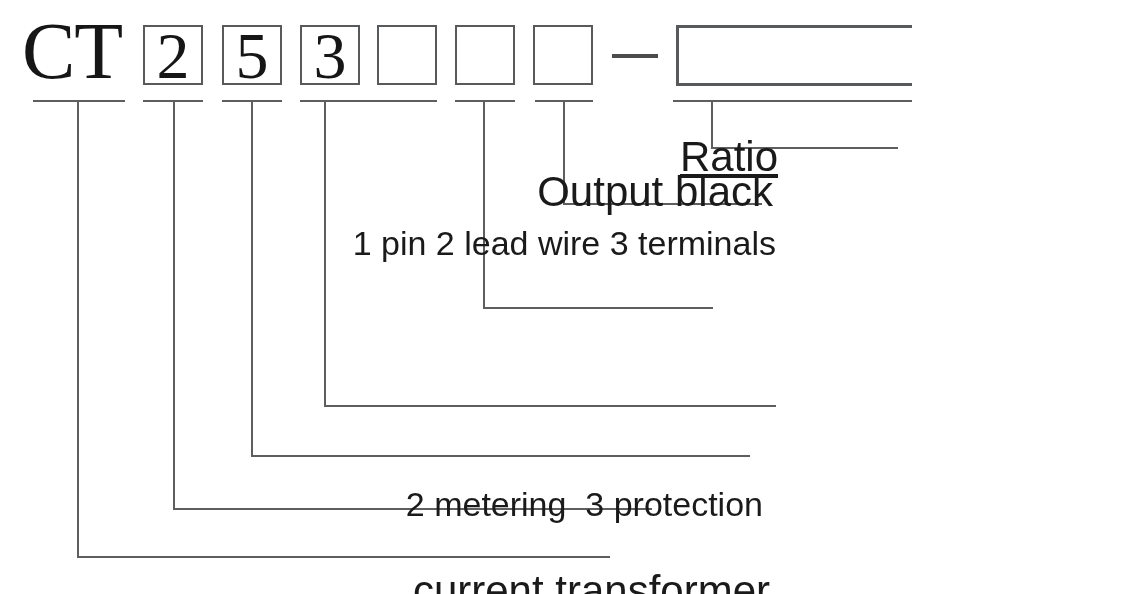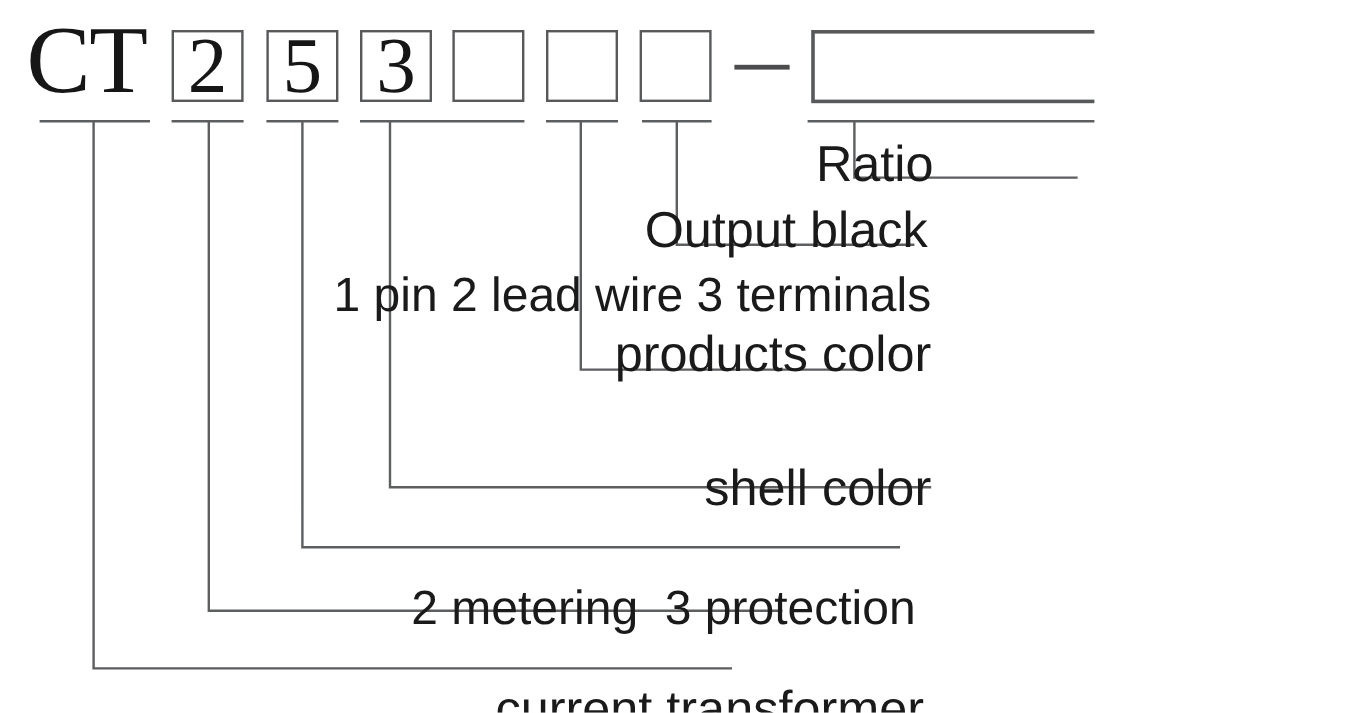--- a/index.html
+++ b/index.html
@@ -81,26 +81,26 @@
   }
   .callout-label {
     position: absolute;
     font-size: 42px;
     line-height: 1;
     white-space: pre;
     color: #1a1a1a;
   }
   .callout-caption {
     position: absolute;
-    font-size: 40px;
+    font-size: 34px;
     line-height: 1;
     white-space: pre;
     color: #1a1a1a;
   }
-  .lbl-ratio        { top: 116px; right: 134px; }
+  .lbl-ratio        { top: 136px; right: 134px; text-decoration: underline; }
   .lbl-output       { top: 171px; right: 139px; }
   .cap-output       { top: 226px; right: 136px; }
   .lbl-products     { top: 274px; right: 136px; }
   .cap-products     { top: 333px; right: 136px; }
   .lbl-shell        { top: 386px; right: 136px; }
   .lbl-split        { top: 426px; right: 144px; }
   .cap-metering     { top: 487px; right: 149px; margin-left: 18px; }
   .lbl-current      { top: 534px; right: 142px; margin-top: 36px; }
 </style>
 </head>
@@ -150,22 +150,20 @@
 
   <div class="dash"></div>
 
   <div class="ratio-box"></div>
 
   <div class="callout-label lbl-ratio">Ratio</div>
 
   <div class="callout-label lbl-output">Output black</div>
   <div class="callout-caption cap-output">1 pin 2 lead wire 3 terminals</div>
 
-  <div class="callout-label lbl-products">products color</div>
 
-  <div class="callout-label lbl-shell">shell color</div>
 
 
   <div class="callout-caption cap-metering">2 metering  3 protection</div>
 
   <div class="callout-label lbl-current">current transformer</div>
 
 </div>
 
 </body></html>

